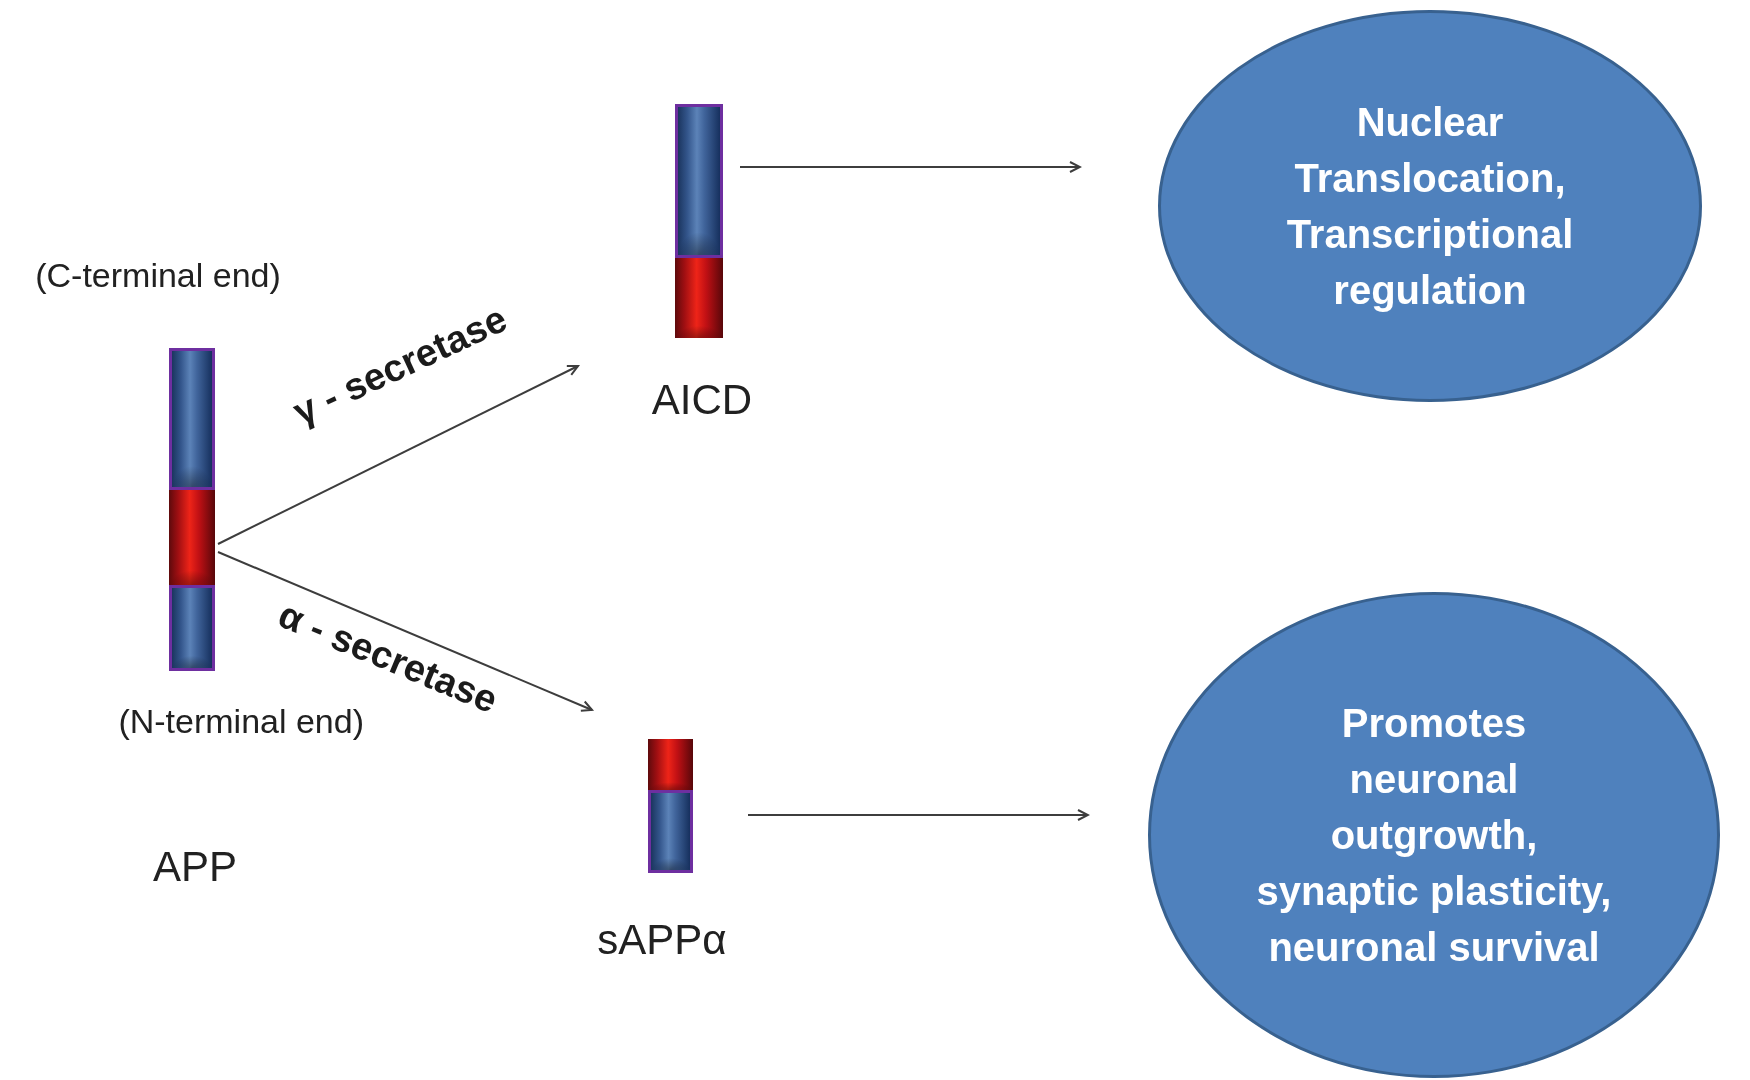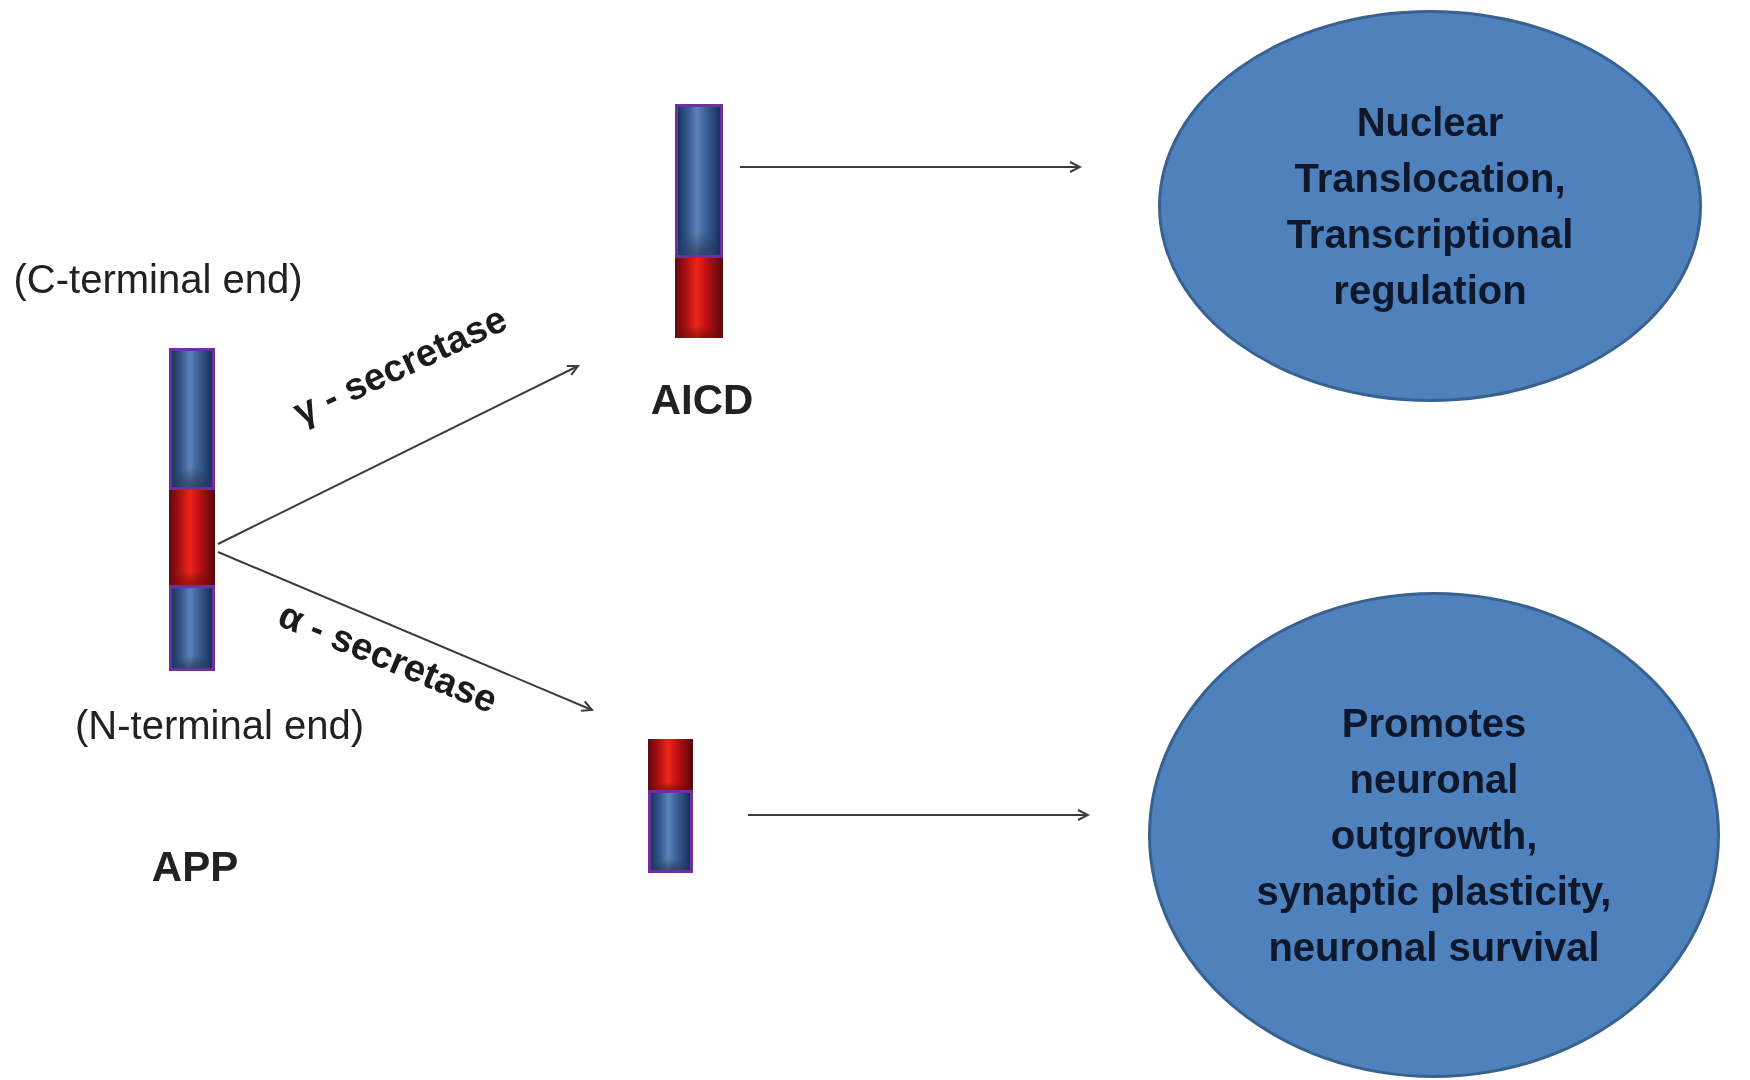--- a/index.html
+++ b/index.html
@@ -6,27 +6,27 @@
   #stage{
     position:relative;
     width:1750px;height:1080px;
     background:var(--background,#fff);
     font-family:"Liberation Sans", sans-serif;
     color:var(--text,#212121);
     overflow:hidden;
   }
   .lbl{
     position:absolute;
-    font-size:40px;
+    font-size:34px;
     text-align:center;
     color:var(--text,#212121);
     line-height:1.15;
     white-space:nowrap;
   }
-  .lbl.bold{font-weight:bold;font-size:42px;}
+  .lbl.bold{font-weight:normal;font-size:42px;}
   .enzyme-label{
     position:absolute;
     font-weight:bold;
     font-size:38px;
     white-space:nowrap;
     text-align:center;
     color:#1b1b1b;
   }
   #gamma-label{left:255px;top:344px;width:290px;transform:rotate(-25deg);}
   #alpha-label{left:243px;top:636px;width:290px;transform:rotate(22.5deg);}
@@ -54,21 +54,21 @@
   #sappa-bar{left:648px;top:739px;width:45px;}
   #sappa-bar .s1{height:51px;}
   #sappa-bar .s2{height:83px;}
 
   .ellipse{
     position:absolute;
     border-radius:50%;
     background:var(--ellipse-fill,#4f81bd);
     border:3px solid var(--ellipse-border,#38618f);
     display:flex;align-items:center;justify-content:center;
-    color:#0f172a;font-weight:bold;font-size:40px;line-height:56px;
+    color:#ffffff;font-weight:bold;font-size:40px;line-height:56px;
     text-align:center;white-space:pre-line;
     box-sizing:border-box;
   }
   #outcome-top{left:1158px;top:10px;width:544px;height:392px;}
   #outcome-bottom{left:1148px;top:592px;width:572px;height:486px;}
 
   #arrows-layer{position:absolute;left:0;top:0;pointer-events:none;}
 
   #label-c-terminal-end{left:8px;top:256px;width:300px;}
   #label-n-terminal-end{left:8px;top:702px;width:356px;text-align:right;}
@@ -112,20 +112,21 @@
   <div class="bar" id="aicd-bar">
     <div class="seg seg-blue s1"></div>
     <div class="seg seg-red  s2"></div>
   </div>
   <div class="lbl bold" id="label-aicd">AICD</div>
 
   <div class="bar" id="sappa-bar">
     <div class="seg seg-red  s1"></div>
     <div class="seg seg-blue s2"></div>
   </div>
+  <div class="lbl bold" id="label-sappa">sAPPα</div>
 
   <div class="ellipse" id="outcome-top">Nuclear
 Translocation,
 Transcriptional
 regulation</div>
   <div class="ellipse" id="outcome-bottom">Promotes
 neuronal
 outgrowth,
 synaptic plasticity,
 neuronal survival</div>

